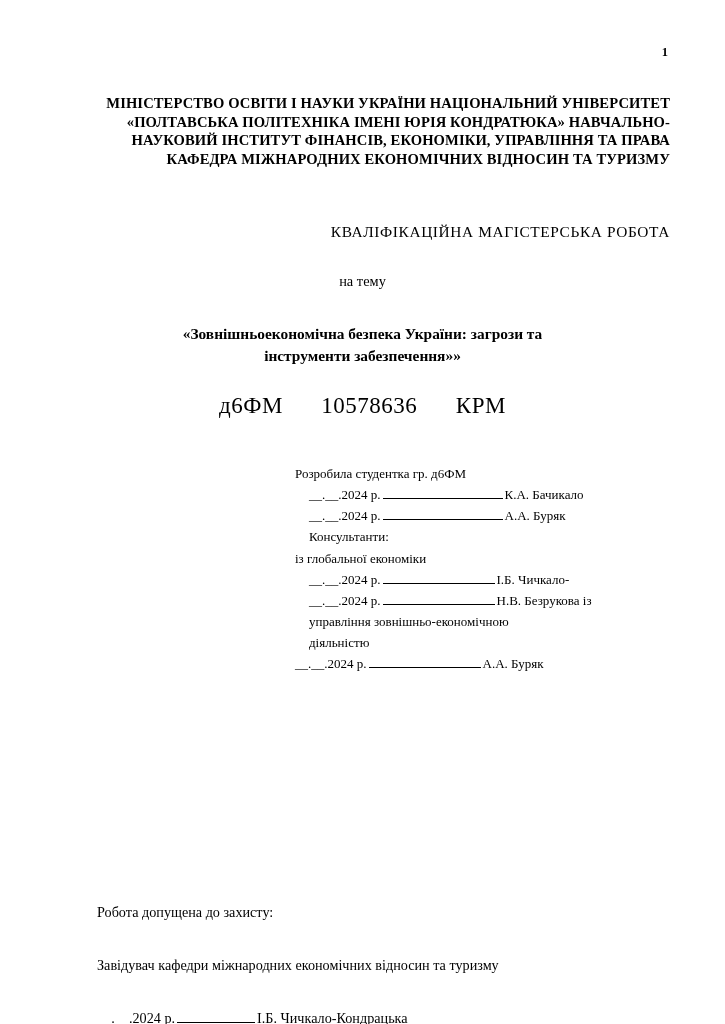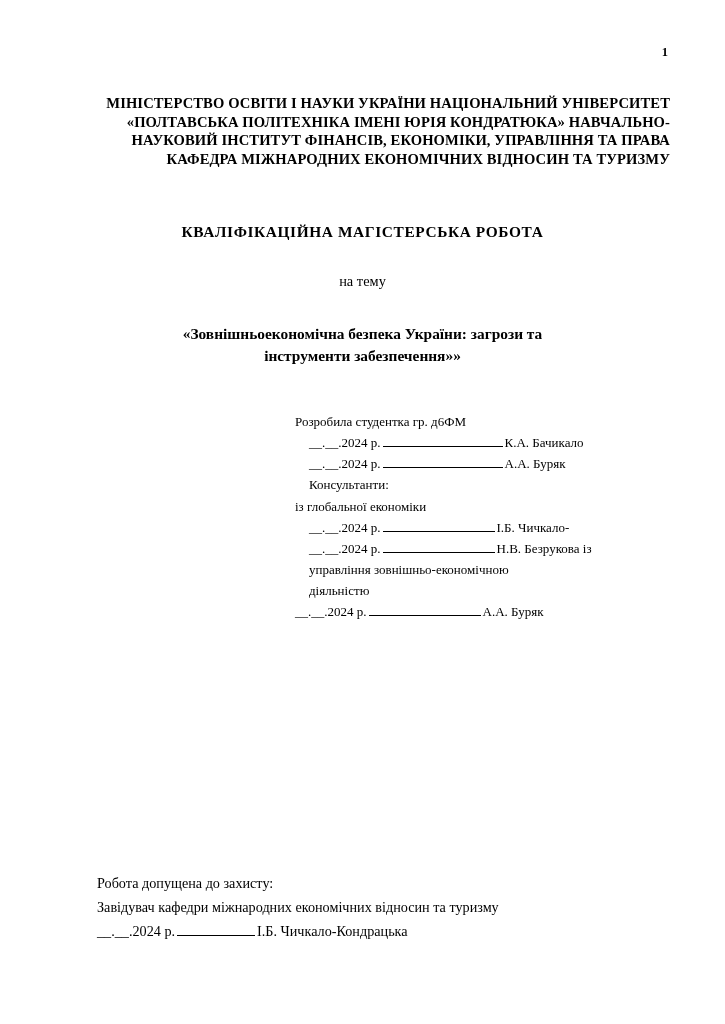--- a/index.html
+++ b/index.html
@@ -46,22 +46,22 @@
     margin-top: 11px;
     text-align: center;
     font-size: 14.4px;
     line-height: 1.35;
   }
   .subheader-block .line {
     display: block;
   }
   .title-main {
     margin-top: 54px;
-    text-align: center;
-    font-weight: bold;
+    text-align: right;
+    font-weight: normal;
     font-size: 15.4px;
     letter-spacing: 0.6px;
   }
   .title-sub {
     margin-top: 32px;
     text-align: center;
     font-size: 14.4px;
   }
   .theme-block {
     margin-top: 33px;
@@ -114,20 +114,21 @@
   .footer-block {
     position: absolute;
     left: 97px;
     top: 872px;
     font-size: 14.2px;
     line-height: 1.68;
   }
   .footer-block .line {
     display: block;
     white-space: nowrap;
+    margin-top: 29px;
   }
 </style>
 </head>
 <body>
 
 <div class="page">
 
   <div class="page-number">1</div>
 
   <div class="header-block">
@@ -140,20 +141,27 @@
 
   <div class="title-main">КВАЛІФІКАЦІЙНА МАГІСТЕРСЬКА РОБОТА</div>
 
   <div class="title-sub">на тему</div>
 
   <div class="theme-block">
     <span class="line">«Зовнішньоекономічна безпека України: загрози та</span>
     <span class="line">інструменти  забезпечення»»</span>
   </div>
 
+  <div class="code-line">
+    <span class="seg">д6ФМ</span>
+    <span class="gap"></span>
+    <span class="seg">10578636</span>
+    <span class="gap"></span>
+    <span class="seg">КРМ</span>
+  </div>
 
   <div class="signatures">
     <span class="line">Розробила студентка гр. д6ФМ</span>
 
     <span class="line indent">
       <span>__.__.2024 р.</span><span class="rule r-long"></span><span>К.А. Бачикало</span>
     </span>
 
 
     <span class="line indent">

